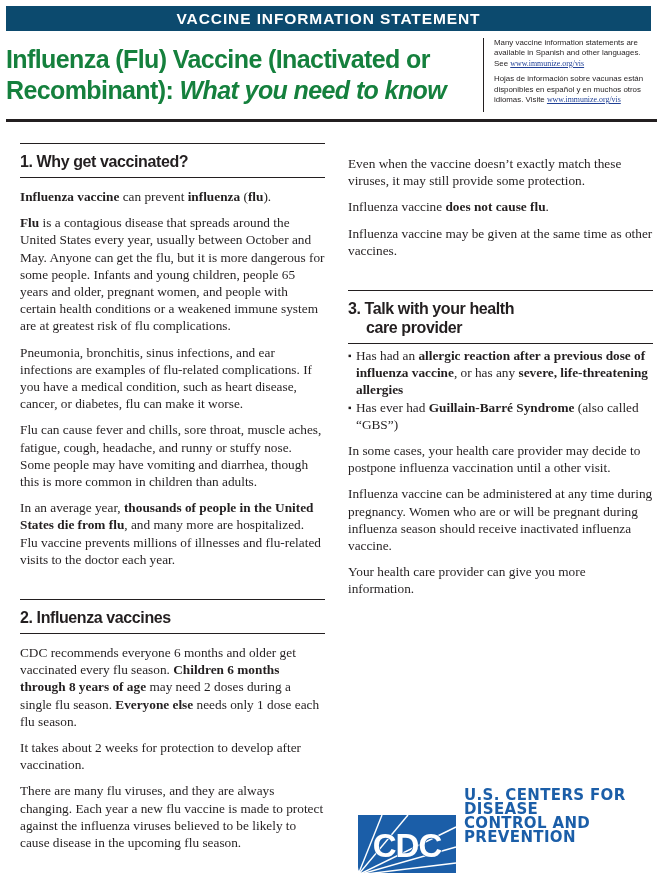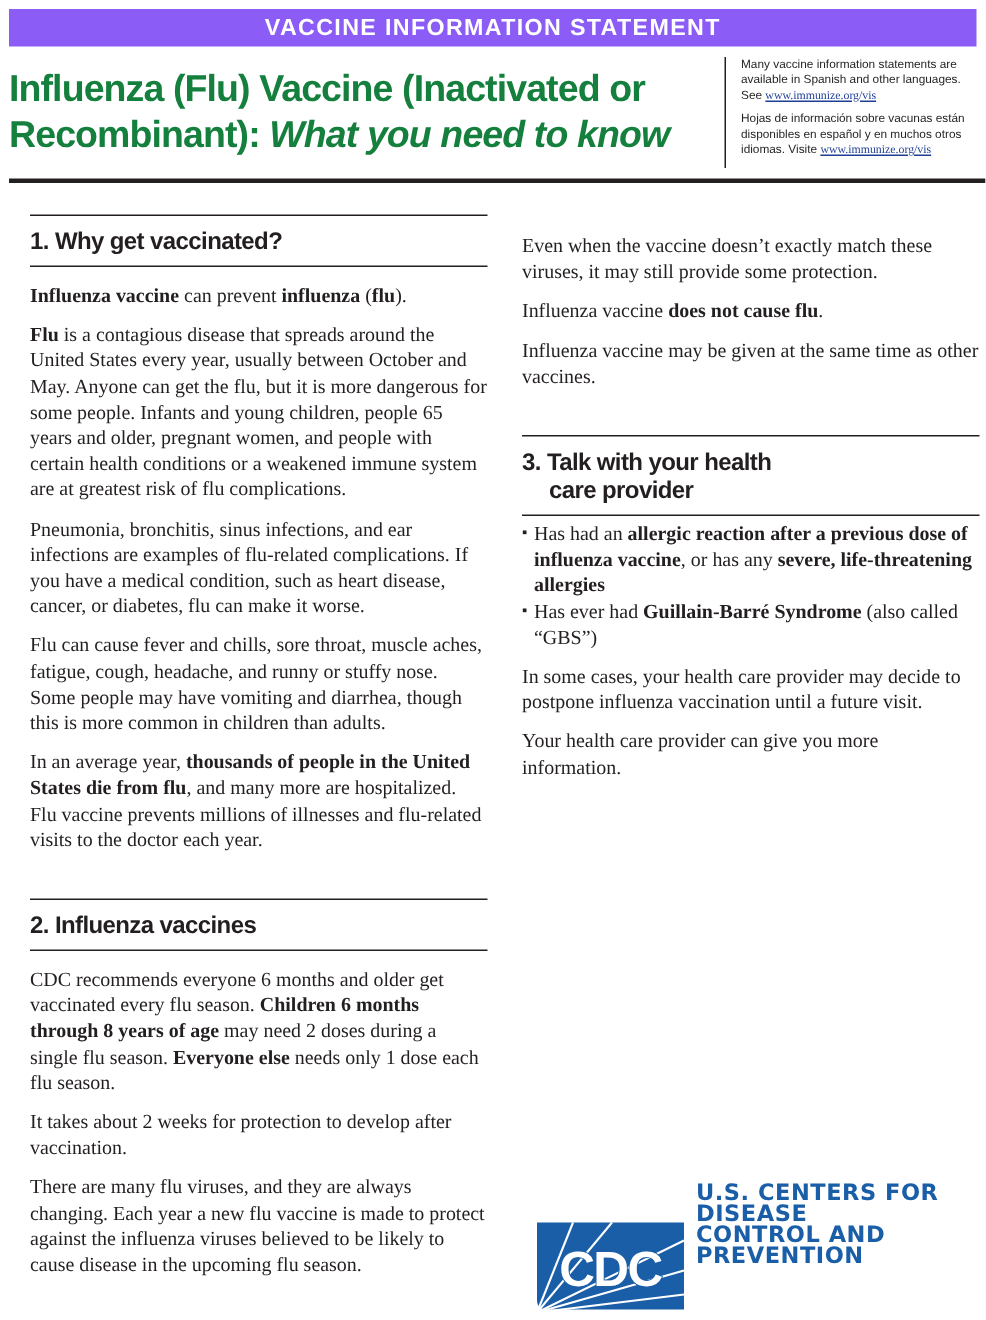--- a/index.html
+++ b/index.html
@@ -1,21 +1,21 @@
 <!DOCTYPE html>
 <html><head>
   <meta charset="utf-8">
   <style>
     * { box-sizing: border-box; margin: 0; padding: 0; }
     html, body { width: 657px; height: 880px; background: #ffffff; overflow: hidden; }
     body { position: relative; font-family: "Liberation Serif", "DejaVu Serif", serif; color: #231f20; }
 
     .vis-banner {
       position: absolute; left: 6px; top: 6px; width: 645px; height: 25px;
-      background: #8b5cf6; color: #ffffff;
+      background: #0c4a6e; color: #ffffff;
       font-family: "Liberation Sans", "DejaVu Sans", sans-serif;
       font-weight: bold; font-size: 15.5px; letter-spacing: 0.9px;
       text-align: center; line-height: 25px;
     }
 
     .doc-title {
       position: absolute; left: 6px; top: 44px; width: 460px;
       font-family: "Liberation Sans", "DejaVu Sans", sans-serif;
       font-weight: bold; font-size: 25px; line-height: 31px;
       letter-spacing: -0.6px; color: #15803d;
@@ -119,21 +119,22 @@
   <div class="gap-section"></div>
 
   <h2 class="section-head"><span>3. Talk with your health</span><span class="indent">care provider</span></h2>
 
 
   <ul class="bullets">
     <li><span class="bullet">▪</span><span>Has had an </span><b>allergic reaction after a previous dose of influenza vaccine</b><span>, or has any </span><b>severe, life-threatening allergies</b><span></span></li>
     <li><span class="bullet">▪</span><span>Has ever had </span><b>Guillain-Barré Syndrome</b><span> (also called “GBS”)</span></li>
   </ul>
 
-  <p class="body">In some cases, your health care provider may decide to postpone influenza vaccination until a future visit.</p>
+  <p class="body">In some cases, your health care provider may decide to postpone influenza vaccination until a other visit.</p>
+  <p class="body">Influenza vaccine can be administered at any time during pregnancy. Women who are or will be pregnant during influenza season should receive inactivated influenza vaccine.</p>
   <p class="body">Your health care provider can give you more information.</p>
 </div>
 
 <svg class="cdc-logo" viewBox="0 0 106 62" xmlns="http://www.w3.org/2000/svg">
   <path d="M6 2 H104 V60 H12 Q6 60 6 54 Z" fill="#1b5ea8"></path>
   <g stroke="#ffffff" stroke-width="1.4" fill="none">
     <line x1="6" y1="62" x2="30" y2="2"></line>
     <line x1="6" y1="62" x2="56" y2="2"></line>
     <line x1="6" y1="62" x2="104" y2="14"></line>
     <line x1="6" y1="62" x2="104" y2="34"></line>

